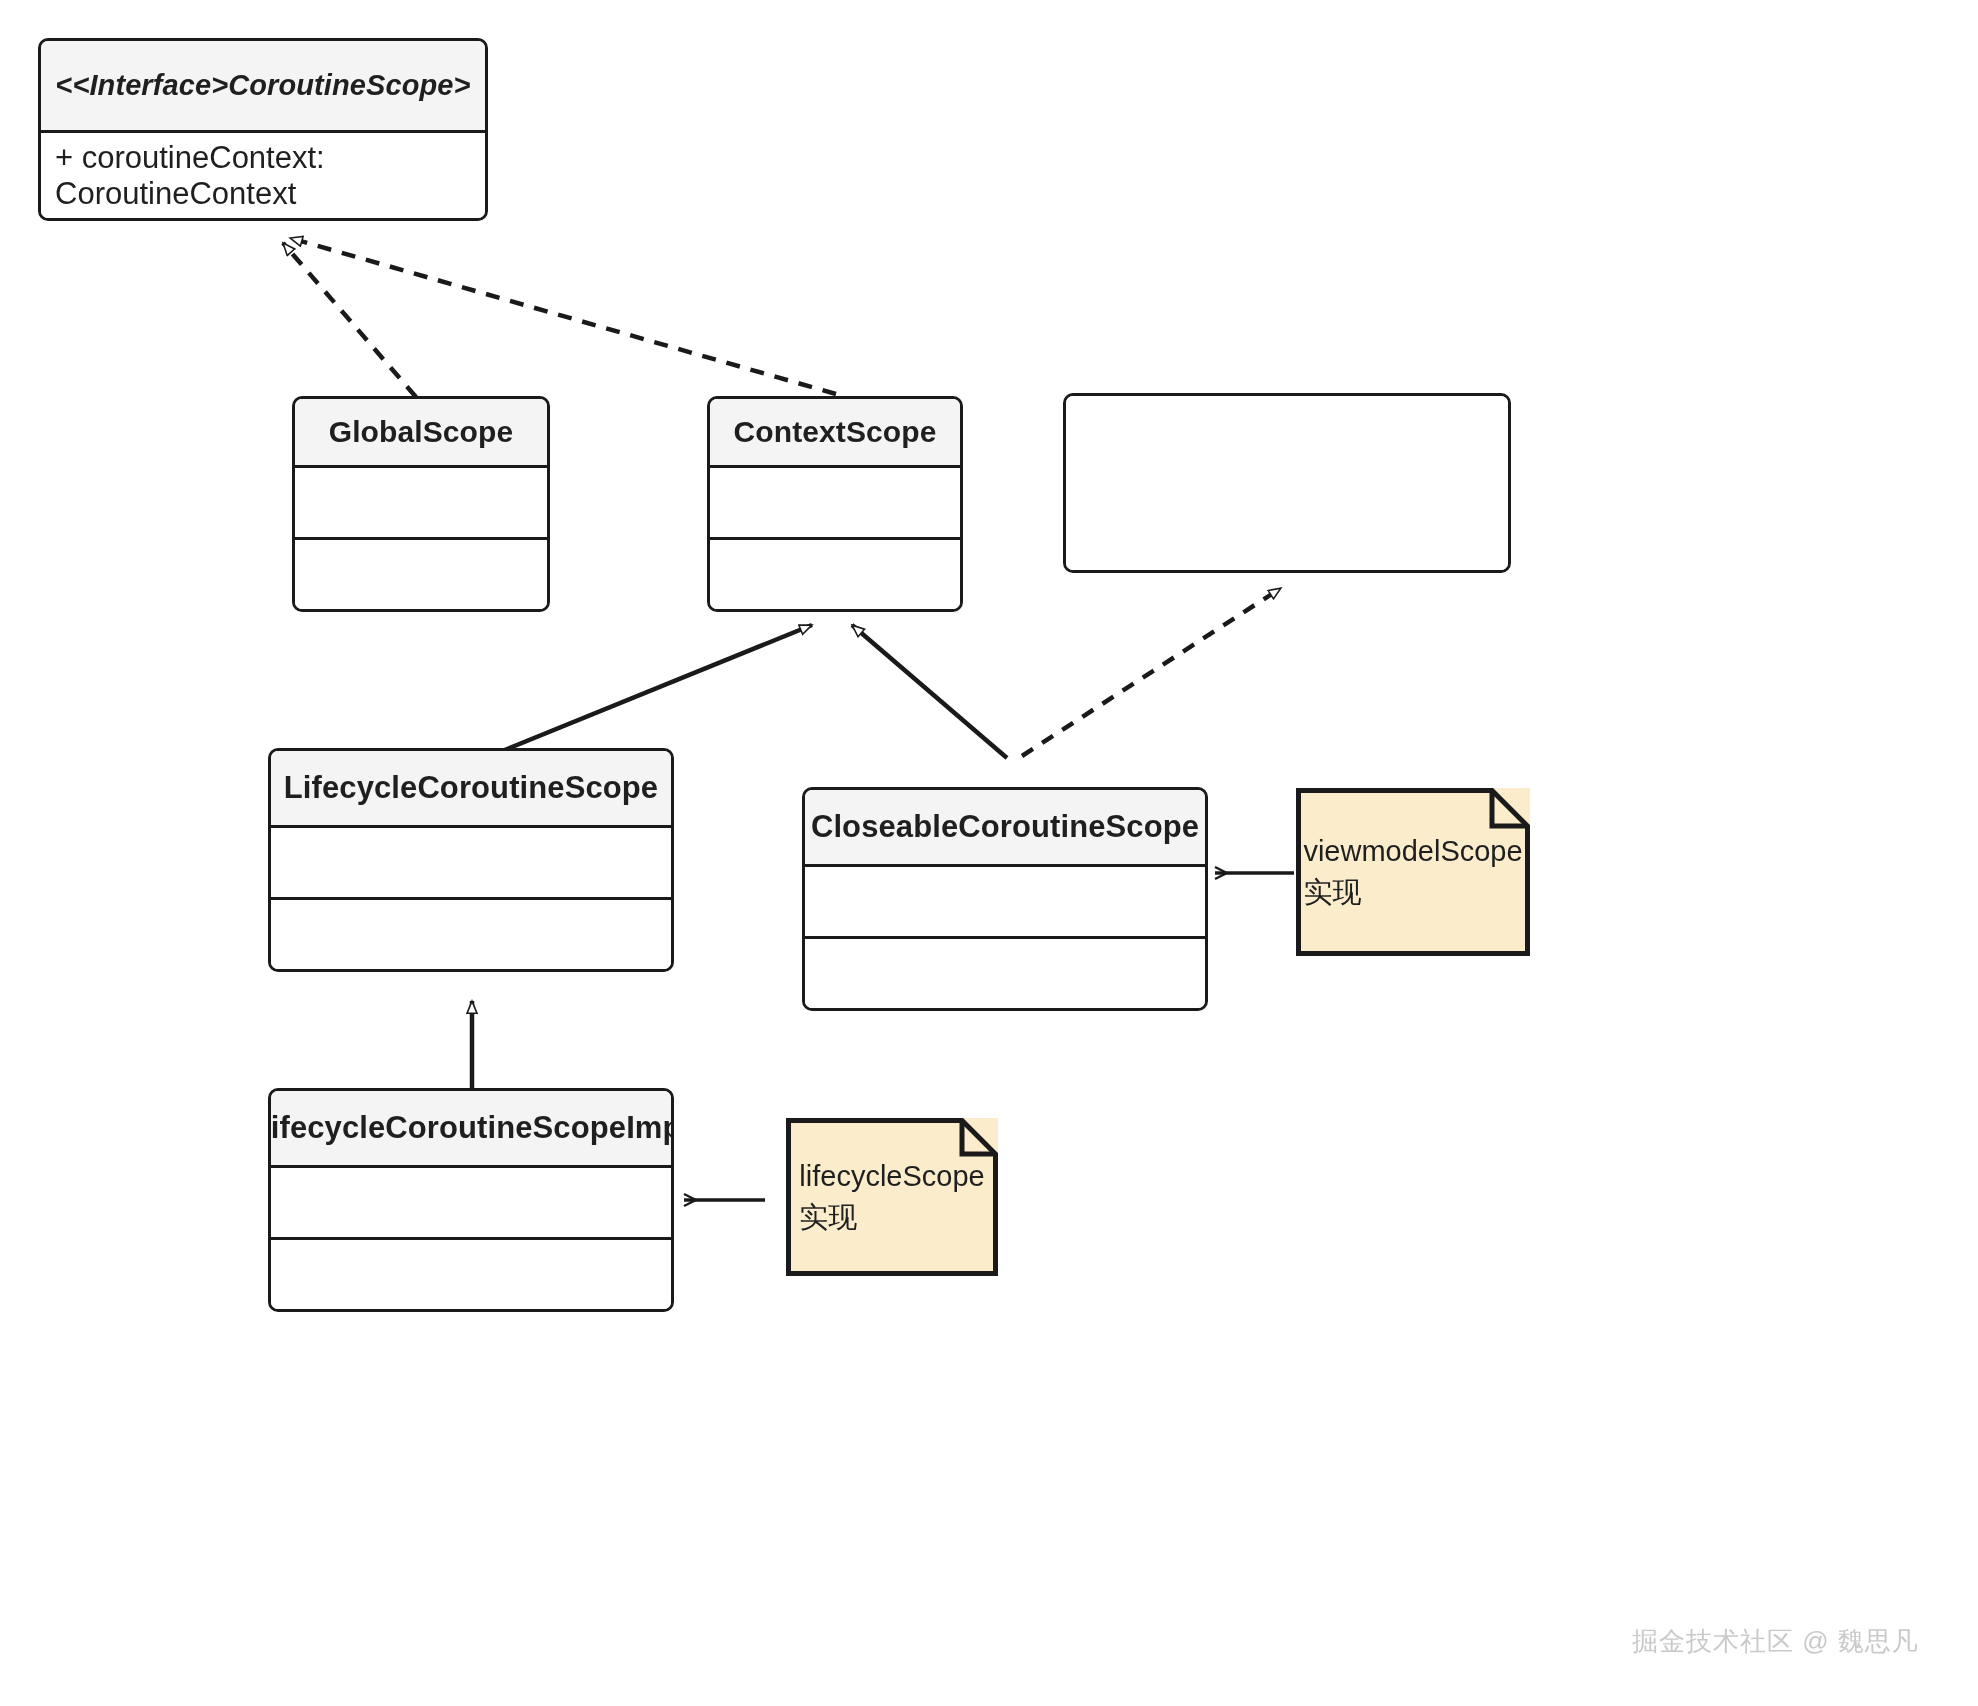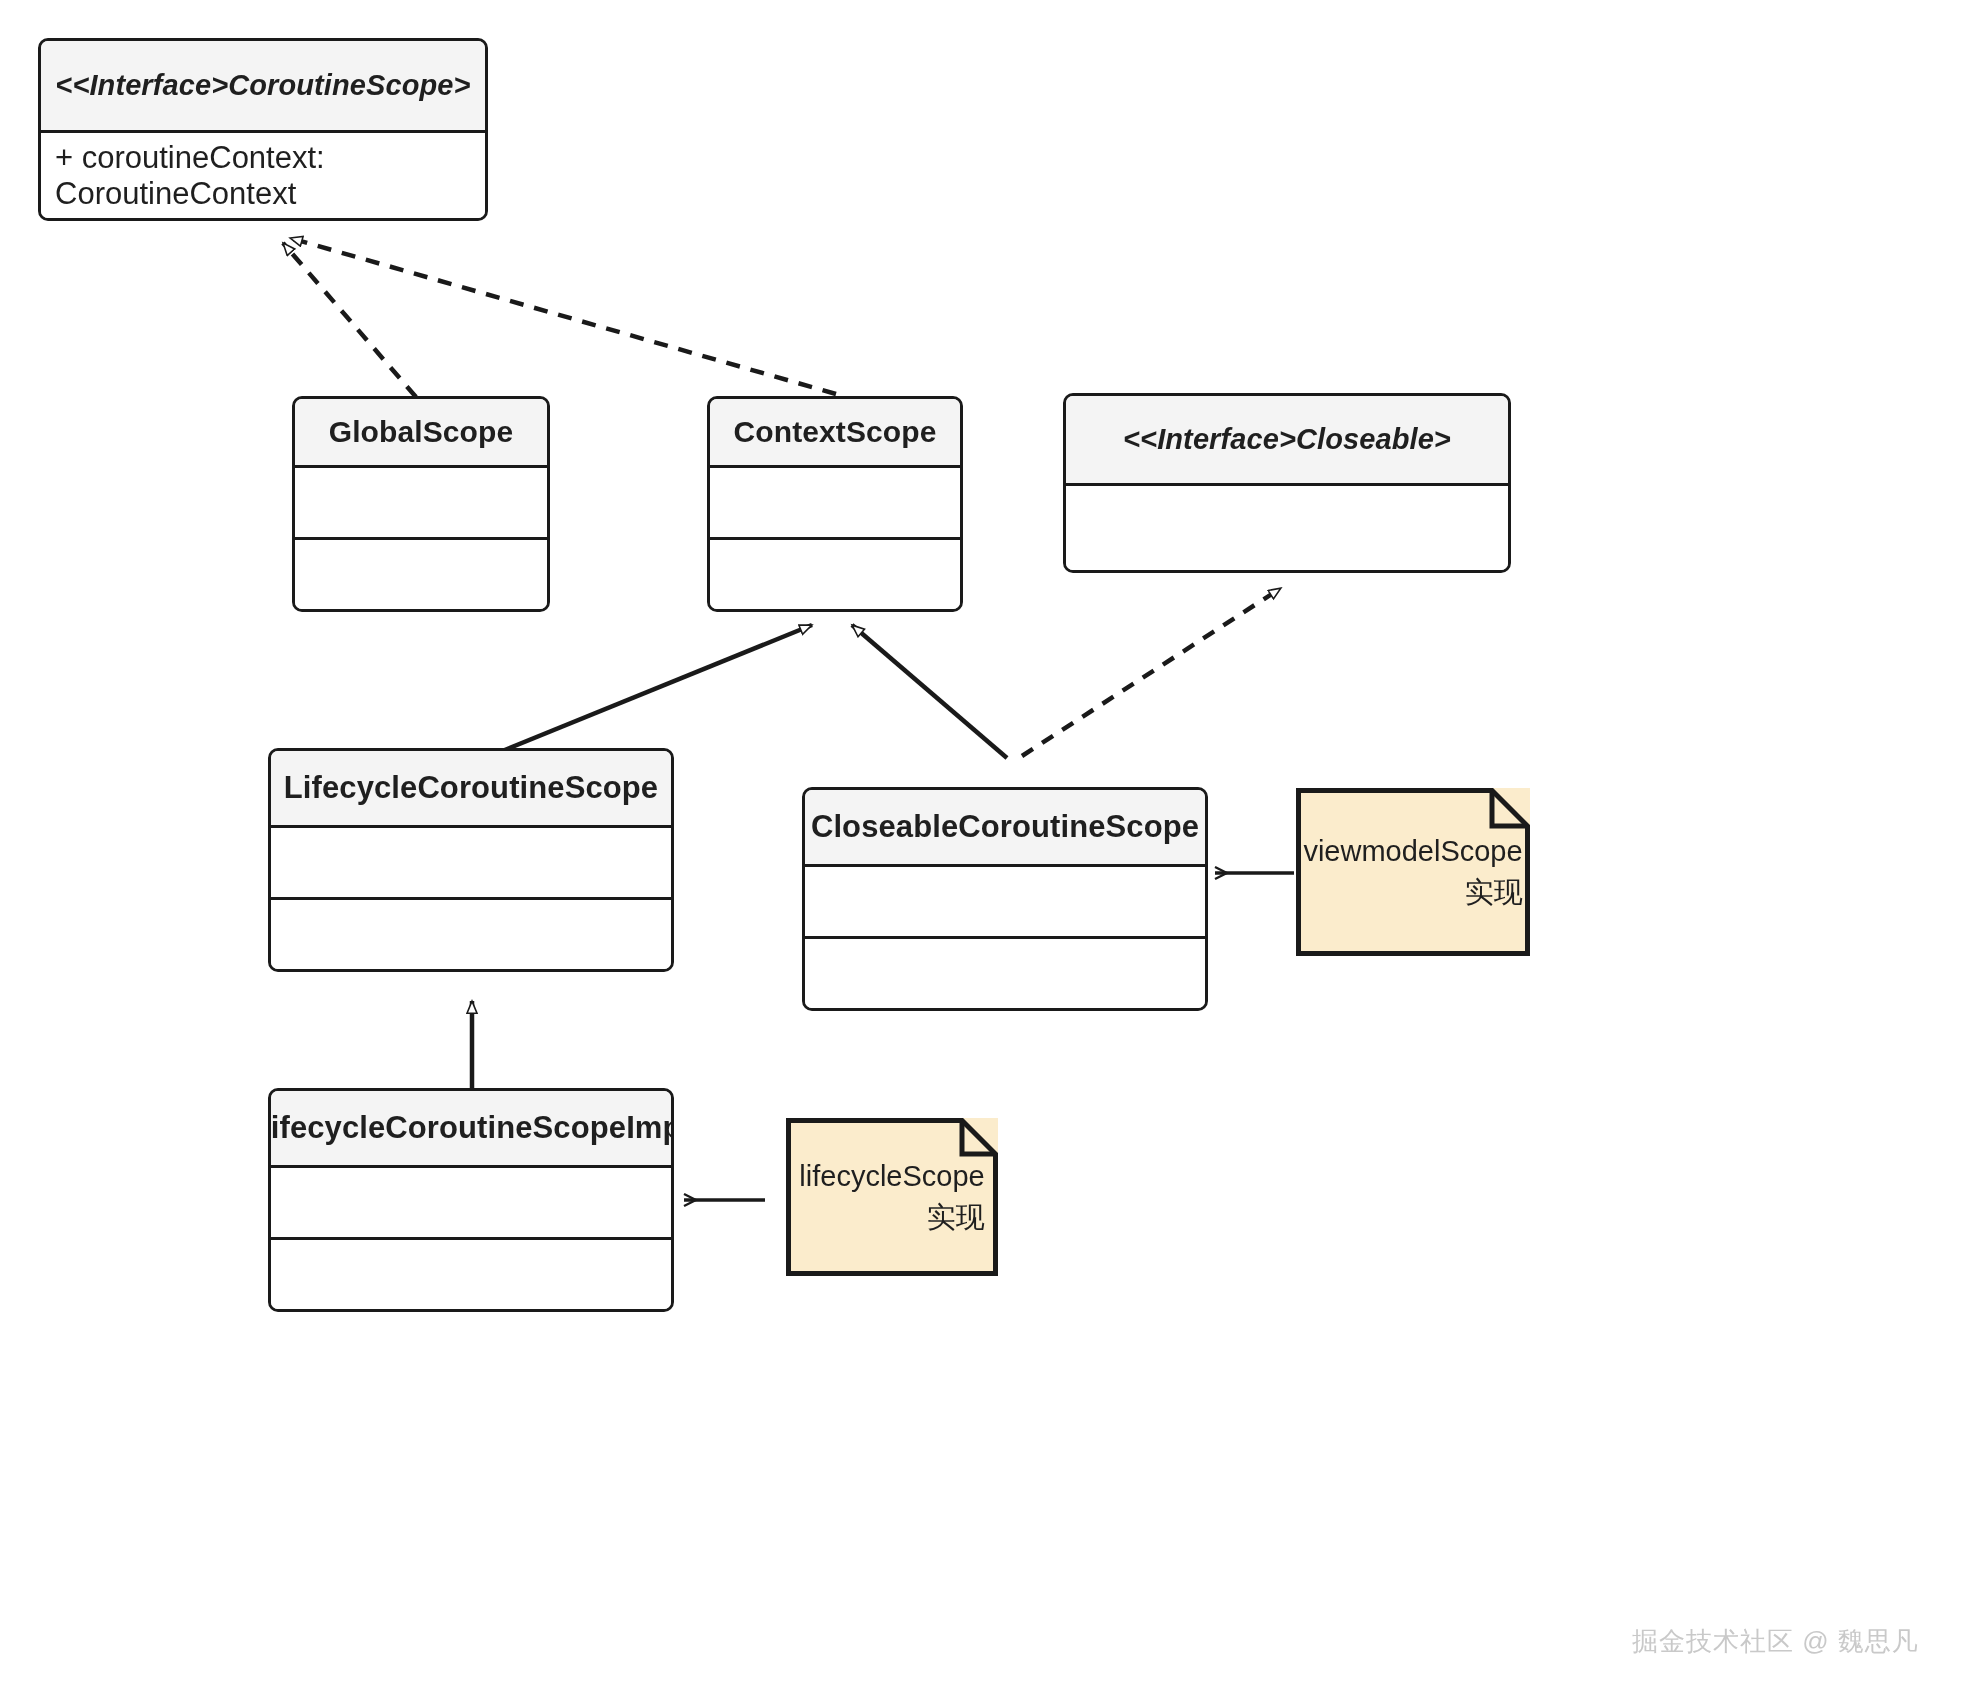--- a/index.html
+++ b/index.html
@@ -69,21 +69,21 @@
   }
 
   
   .uml-note {
     position: absolute;
     box-sizing: border-box;
     background: #fbeccc;
     color: #1f1f1f;
     font-size: 29px;
     line-height: 1.42;
-    text-align: right;
+    text-align: left;
     display: flex;
     align-items: center;
     justify-content: center;
     padding: 0 12px;
   }
   .uml-note .note-text {
     position: relative;
     z-index: 2;
     white-space: pre-line;
   }
@@ -164,21 +164,20 @@
     <div class="uml-row" style="flex:1 1 0;"></div>
   </div>
 
   <div class="uml-class" style="left:707px; top:396px; width:256px; height:216px;">
     <div class="uml-header" style="height:69px; flex:0 0 69px; font-size:30px;">ContextScope</div>
     <div class="uml-row" style="flex:1 1 0;"></div>
     <div class="uml-row" style="flex:1 1 0;"></div>
   </div>
 
   <div class="uml-class" style="left:1063px; top:393px; width:448px; height:180px;">
-    <div class="uml-header iface" style="height:90px; flex:0 0 90px; font-size:29px;">&lt;&lt;Interface&gt;Closeable&gt;</div>
     <div class="uml-row" style="flex:1 1 auto;"></div>
   </div>
 
   <div class="uml-class" style="left:268px; top:748px; width:406px; height:224px;">
     <div class="uml-header" style="height:77px; flex:0 0 77px; font-size:31px;">LifecycleCoroutineScope</div>
     <div class="uml-row" style="flex:1 1 0;"></div>
     <div class="uml-row" style="flex:1 1 0;"></div>
   </div>
 
   <div class="uml-class" style="left:802px; top:758px; width:406px; height:224px;margin-top:29px;">

